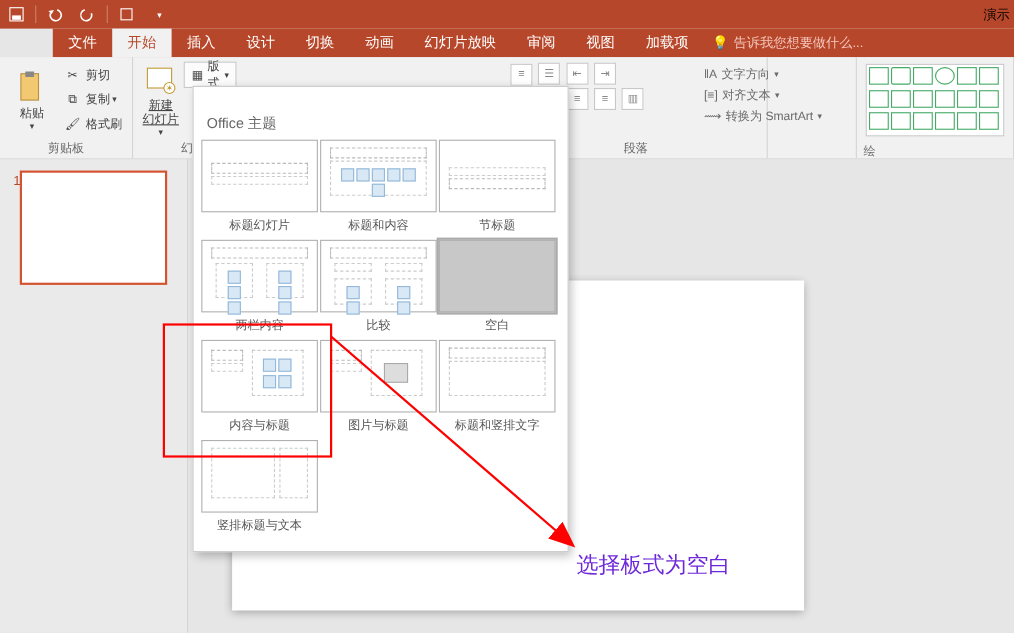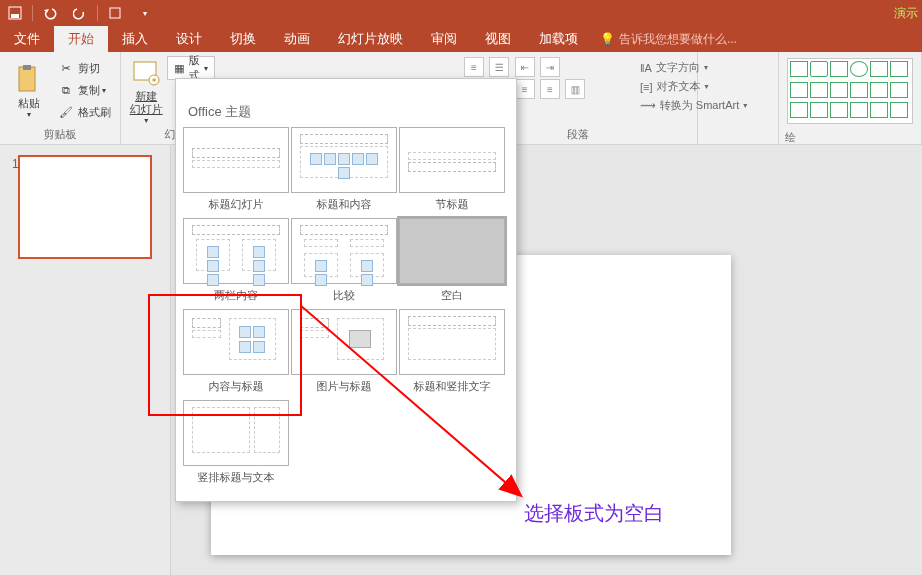--- a/index.html
+++ b/index.html
@@ -1,20 +1,20 @@
 <!DOCTYPE html>
 <html><head>
 <meta charset="utf-8">
 <style>
   body { margin:0; font-family: "Microsoft YaHei", sans-serif; font-size:12px; background:#e6e6e6; width:922px; height:575px; overflow:hidden; position:relative; }
   .titlebar { height:26px; background:#b7472a; display:flex; align-items:center; position:relative; }
   .qat-btn { width:30px; height:26px; display:flex; align-items:center; justify-content:center; color:#fff; }
   .qat-sep { width:1px; height:16px; background:rgba(255,255,255,0.3); margin:0 2px; }
-  .title-right { position:absolute; right:4px; top:0; color:#bef264; line-height:26px; font-size:12px; }
-  .tabbar { height:26px; background:#b7472a; display:flex; align-items:stretch; position:relative; }
+  .title-right { position:absolute; right:4px; top:0; color:#000000; line-height:26px; font-size:12px; }
+  .tabbar { height:26px; background:#b7472a; display:flex; align-items:stretch; position:relative;margin-left:48px; }
   .tab { padding:0 14px; color:#fff; line-height:26px; cursor:pointer; font-size:13px; }
   .tab.active { background:#f1f1f1; color:#b7472a; }
   .tellme { display:flex; align-items:center; color:#f5c6bc; margin-left:8px; line-height:26px; }
   .tellme .bulb { margin-right:4px; }
   .ribbon { height:92px; background:#f1f1f1; border-bottom:1px solid #d4d4d4; display:flex; position:relative; }
   .group { border-right:1px solid #d4d4d4; display:flex; flex-direction:column; padding:2px 4px 0 4px; }
   .group-body { flex:1; display:flex; }
   .group-label { text-align:center; font-size:11px; color:#6a6a6a; padding-bottom:2px; }
   .bigbtn { display:flex; flex-direction:column; align-items:center; justify-content:center; width:42px; padding:2px 4px; color:#444; }
   .bigbtn .icon { width:32px; height:32px; display:flex; align-items:center; justify-content:center; }

